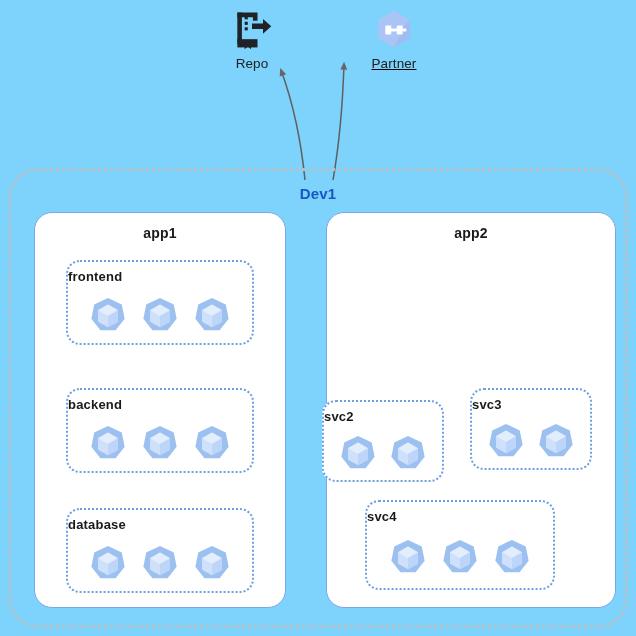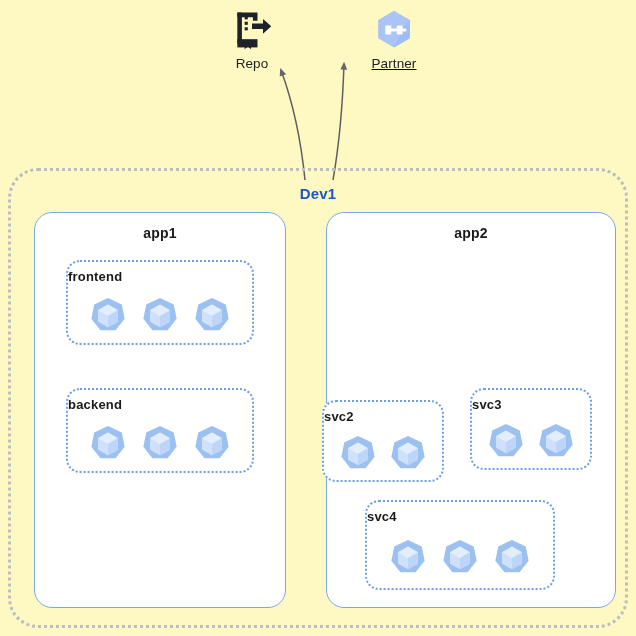--- a/index.html
+++ b/index.html
@@ -8,21 +8,21 @@
     padding: 0;
     background: #ffffff;
   }
   body {
     font-family: "Liberation Sans", sans-serif;
   }
   #canvas {
     position: relative;
     width: 636px;
     height: 636px;
-    background: #fef9c3;
+    background: #7dd3fc;
     overflow: hidden;
   }
   #wire {
     position: absolute;
     left: 0;
     top: 0;
     width: 636px;
     height: 636px;
     pointer-events: none;
   }
@@ -231,20 +231,43 @@
       </svg>
       <svg class="pod" viewBox="0 0 40 40">
         <path d="M20 2 L34.5 9 L37.5 24 L28 36 H12 L2.5 24 L5.5 9 Z" fill="#9cc0ef"></path>
         <path d="M20 9 L30.5 15 V27 L20 33 L9.5 27 V15 Z" fill="#cfe0fb"></path>
         <path d="M20 9 L30.5 15 L20 21 L9.5 15 Z" fill="#e3eefd"></path>
         <path d="M20 21 L30.5 15 V27 L20 33 Z" fill="#bdd5f8"></path>
       </svg>
     </div>
   </div>
 
+  <div class="svc-box" style="left:66px; top:508px; width:188px; height:85px;">
+    <div class="svc-title">database</div>
+    <div class="pod-row" style="top:34px;">
+      <svg class="pod" viewBox="0 0 40 40">
+        <path d="M20 2 L34.5 9 L37.5 24 L28 36 H12 L2.5 24 L5.5 9 Z" fill="#9cc0ef"></path>
+        <path d="M20 9 L30.5 15 V27 L20 33 L9.5 27 V15 Z" fill="#cfe0fb"></path>
+        <path d="M20 9 L30.5 15 L20 21 L9.5 15 Z" fill="#e3eefd"></path>
+        <path d="M20 21 L30.5 15 V27 L20 33 Z" fill="#bdd5f8"></path>
+      </svg>
+      <svg class="pod" viewBox="0 0 40 40">
+        <path d="M20 2 L34.5 9 L37.5 24 L28 36 H12 L2.5 24 L5.5 9 Z" fill="#9cc0ef"></path>
+        <path d="M20 9 L30.5 15 V27 L20 33 L9.5 27 V15 Z" fill="#cfe0fb"></path>
+        <path d="M20 9 L30.5 15 L20 21 L9.5 15 Z" fill="#e3eefd"></path>
+        <path d="M20 21 L30.5 15 V27 L20 33 Z" fill="#bdd5f8"></path>
+      </svg>
+      <svg class="pod" viewBox="0 0 40 40">
+        <path d="M20 2 L34.5 9 L37.5 24 L28 36 H12 L2.5 24 L5.5 9 Z" fill="#9cc0ef"></path>
+        <path d="M20 9 L30.5 15 V27 L20 33 L9.5 27 V15 Z" fill="#cfe0fb"></path>
+        <path d="M20 9 L30.5 15 L20 21 L9.5 15 Z" fill="#e3eefd"></path>
+        <path d="M20 21 L30.5 15 V27 L20 33 Z" fill="#bdd5f8"></path>
+      </svg>
+    </div>
+  </div>
 
   <div class="app-box" style="left:310px; top:212px; width:290px; height:396px;margin-left:16px;">
     <div class="app-title">app2</div>
   </div>
 
 
   <div class="svc-box" style="left:322px; top:400px; width:122px; height:82px;">
     <div class="svc-title">svc2</div>
     <div class="pod-row" style="top:32px; gap:12px;">
       <svg class="pod" viewBox="0 0 40 40">

